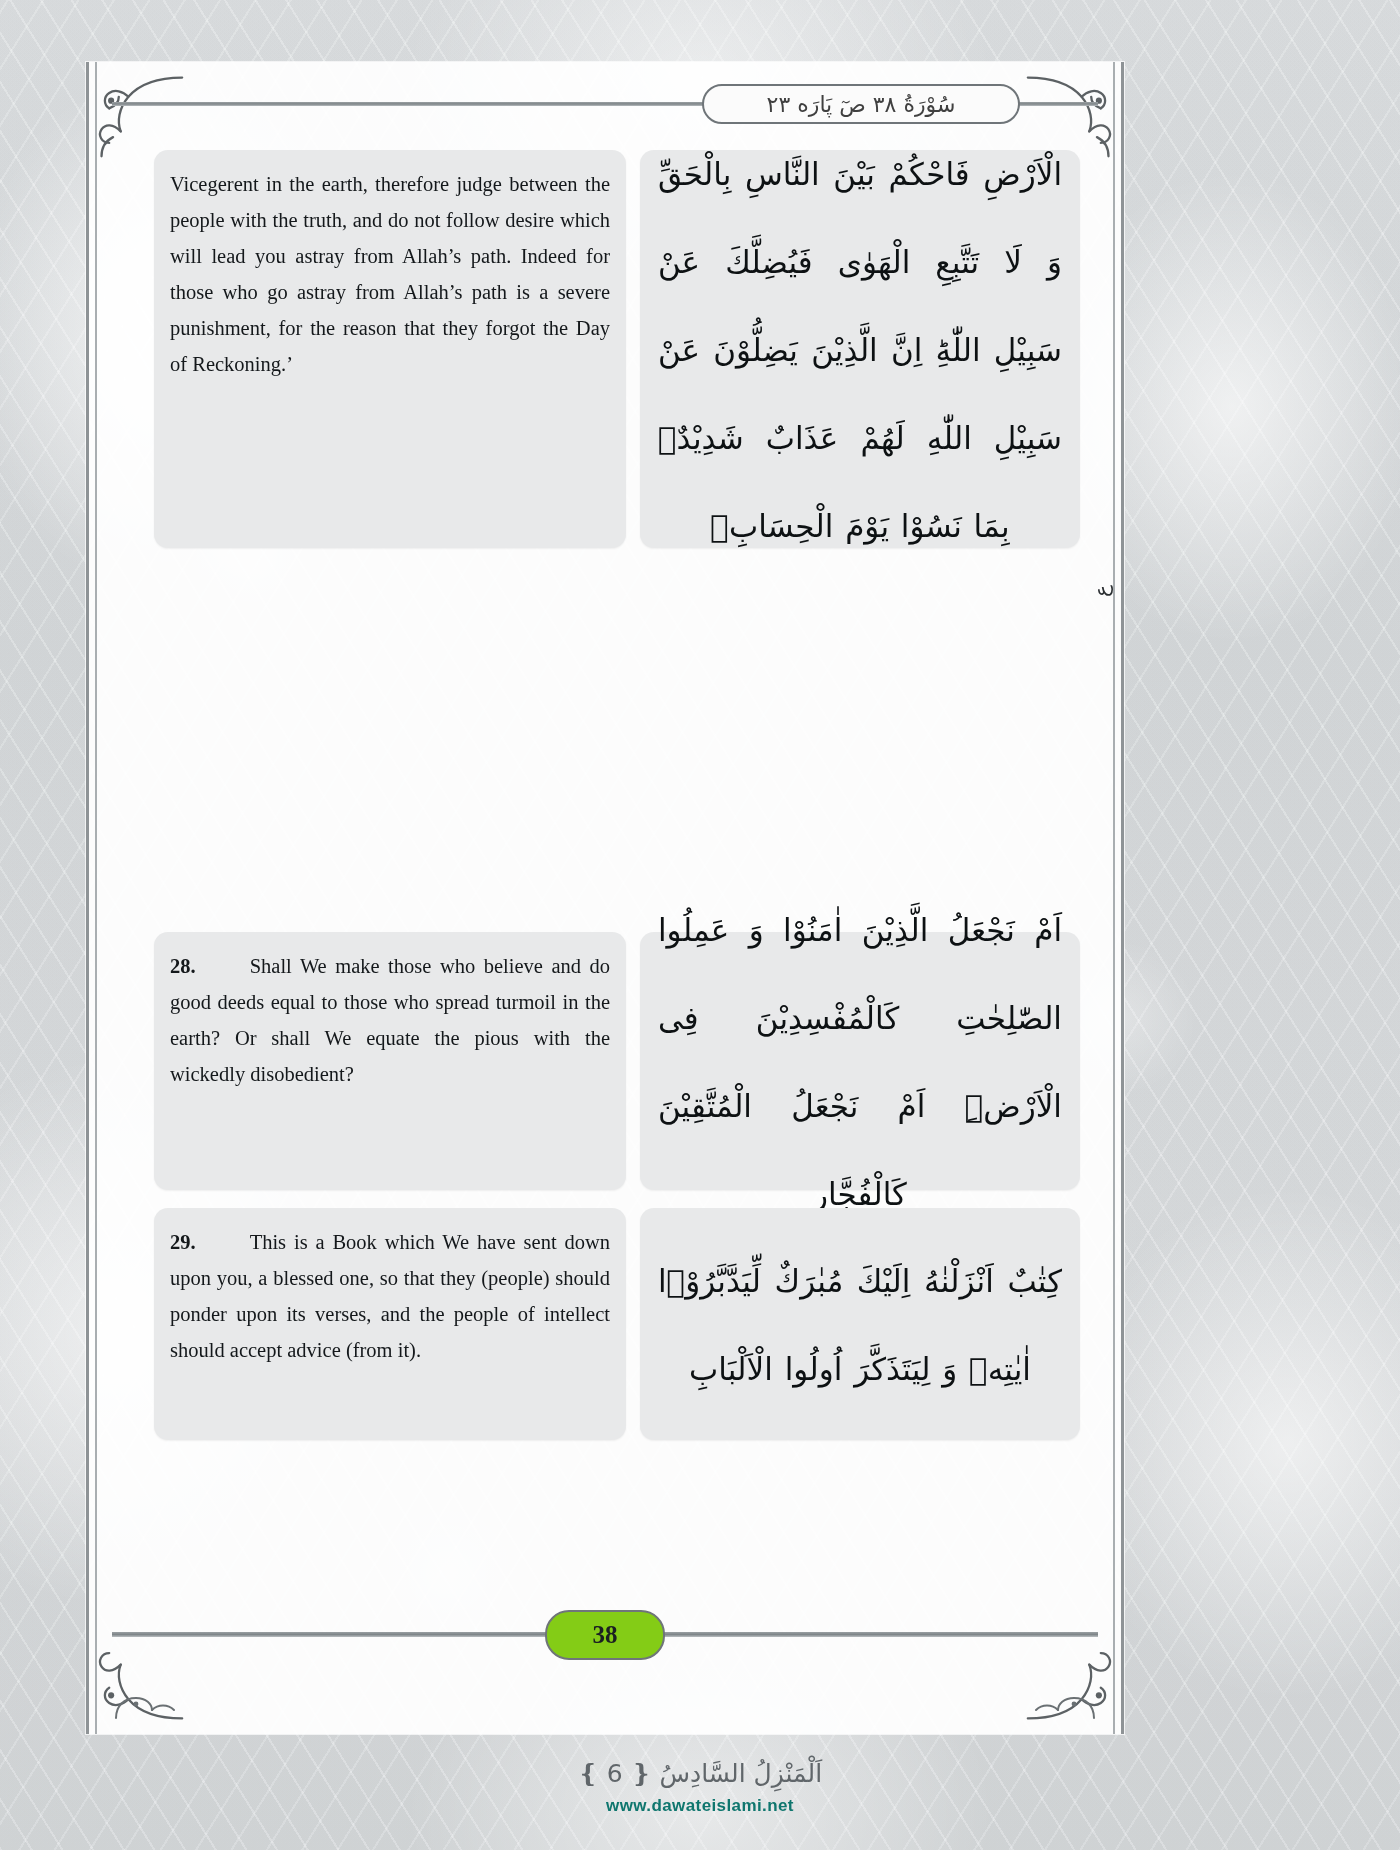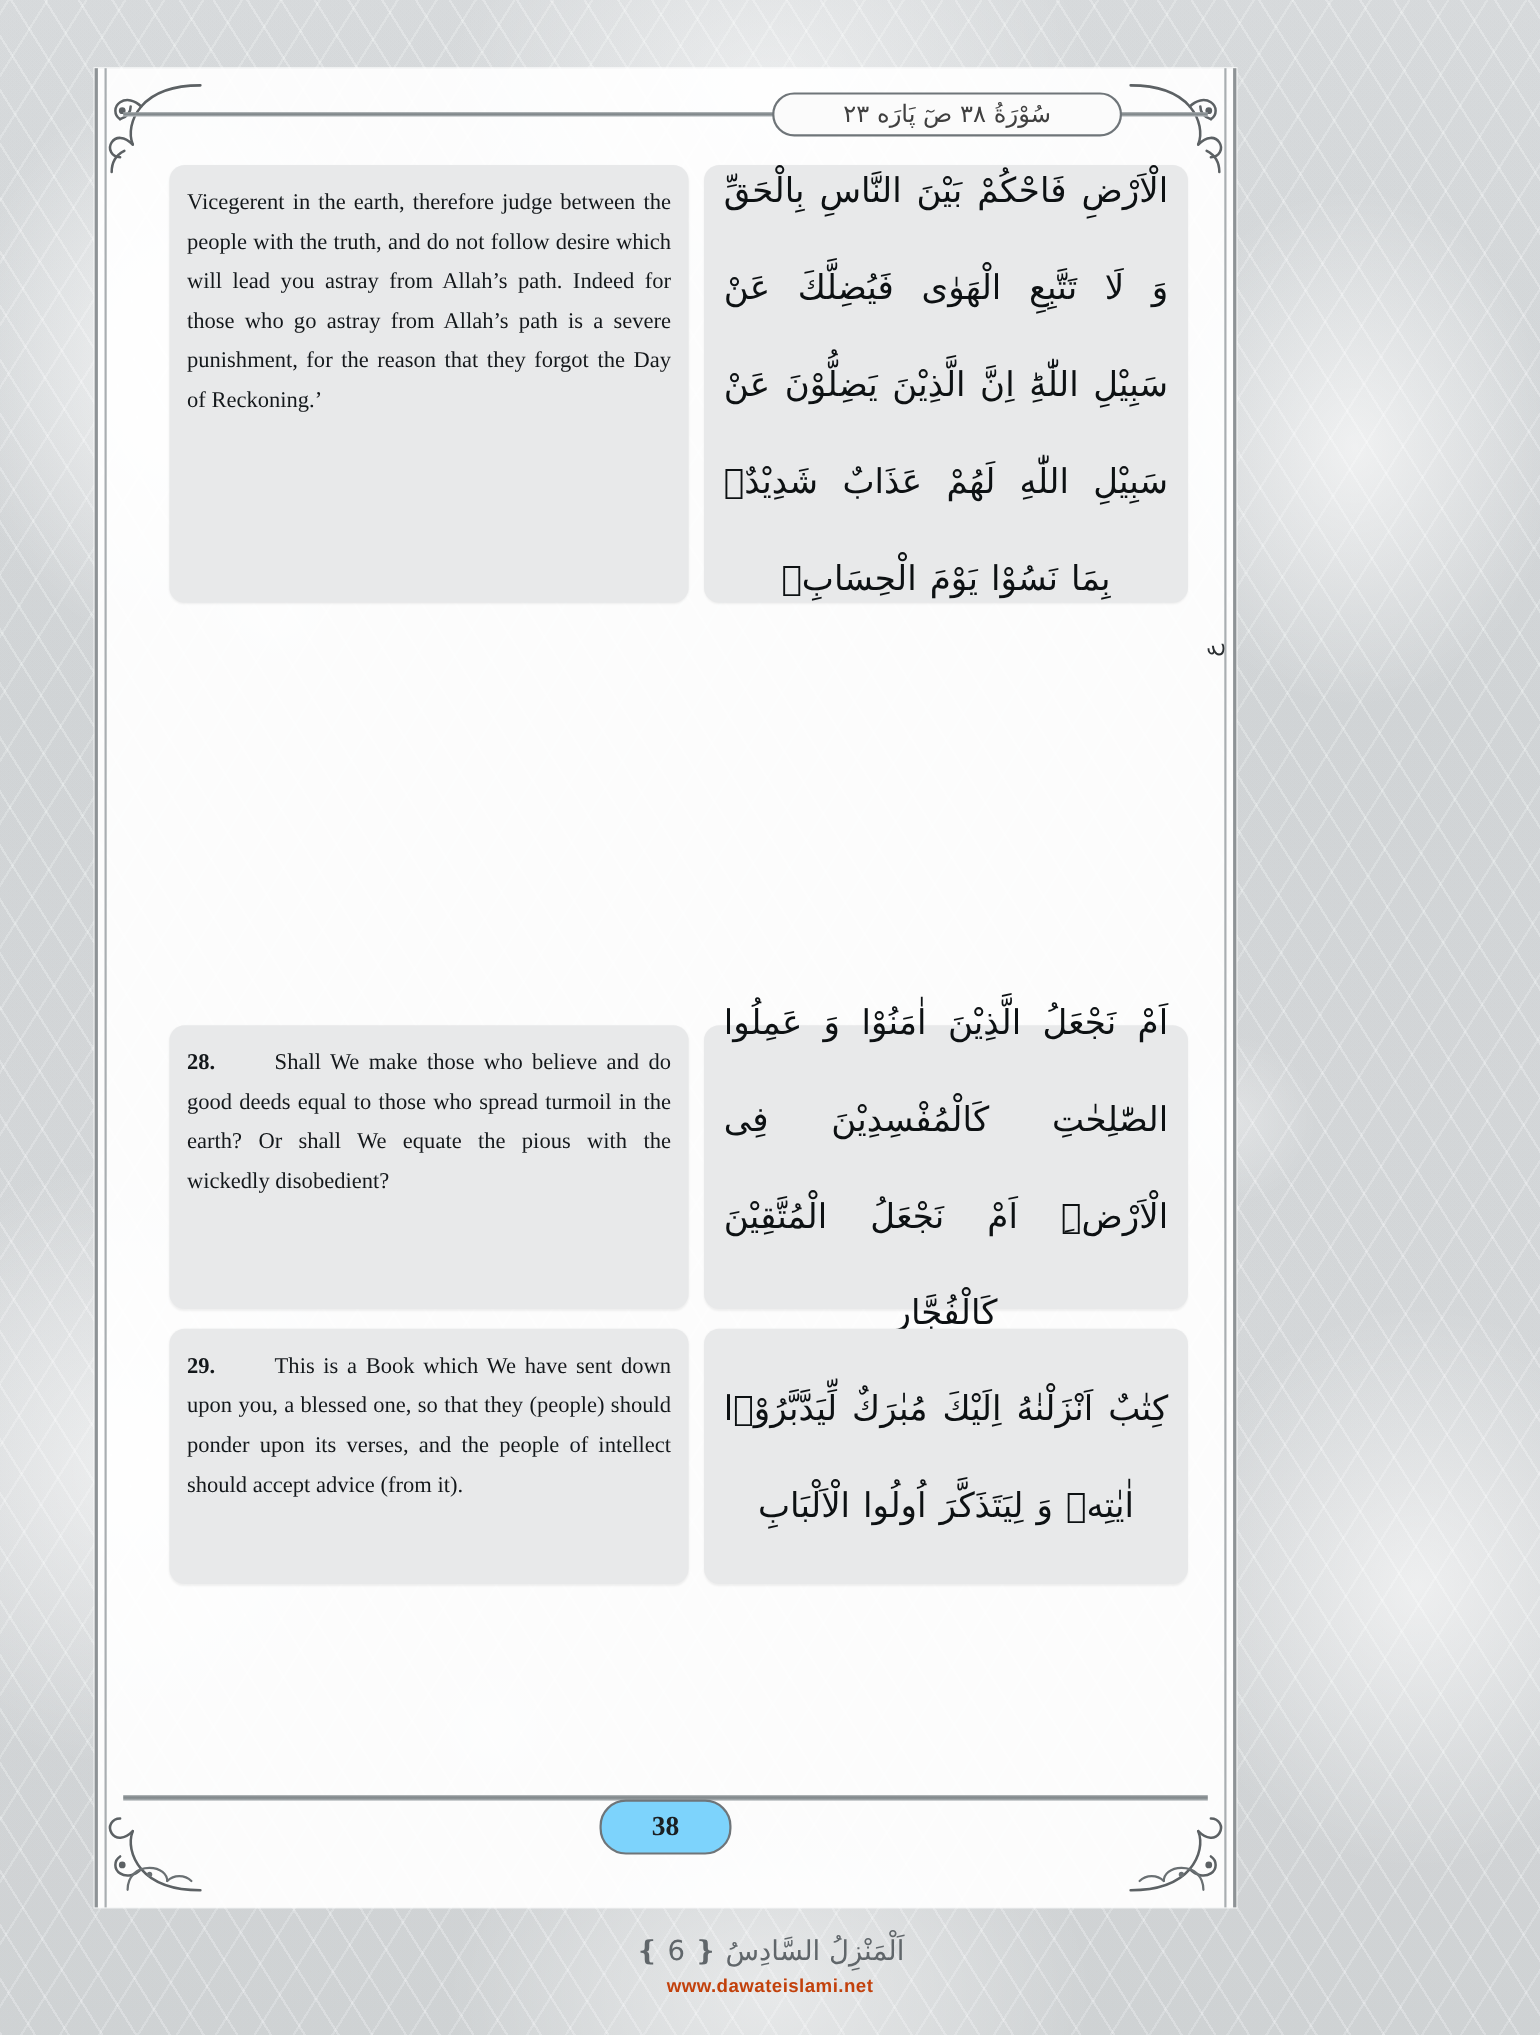--- a/index.html
+++ b/index.html
@@ -237,25 +237,24 @@
   }
   .page-pill {
     position: absolute;
     left: 50%;
     transform: translateX(-50%);
     top: -2px;
     width: 116px;
     height: 46px;
     border: 2px solid #6f7579;
     border-radius: 24px;
-    background: #7dd3fc;
+    background: #84cc16;
     display: flex;
     align-items: center;
     justify-content: center;
-    margin-top: 26px;
   }
   .page-number {
     font-family: "Liberation Serif", serif;
     font-size: 25px;
     font-weight: bold;
     color: #1b1f22;
   }
 
   .footer-below {
     position: absolute;
@@ -269,21 +268,21 @@
     font-size: 25px;
     color: #60666a;
     direction: rtl;
     margin: 0 0 8px 0;
     letter-spacing: 0.5px;
   }
   .site {
     font-family: "Liberation Sans", sans-serif;
     font-size: 17px;
     font-weight: bold;
-    color: #c2410c;
+    color: #0f766e;
     margin: 0;
     letter-spacing: 0.4px;
   }
 
   
   .frame-foot-orn {
     position: absolute;
     bottom: 12px;
     width: 70px;
     height: 34px;

